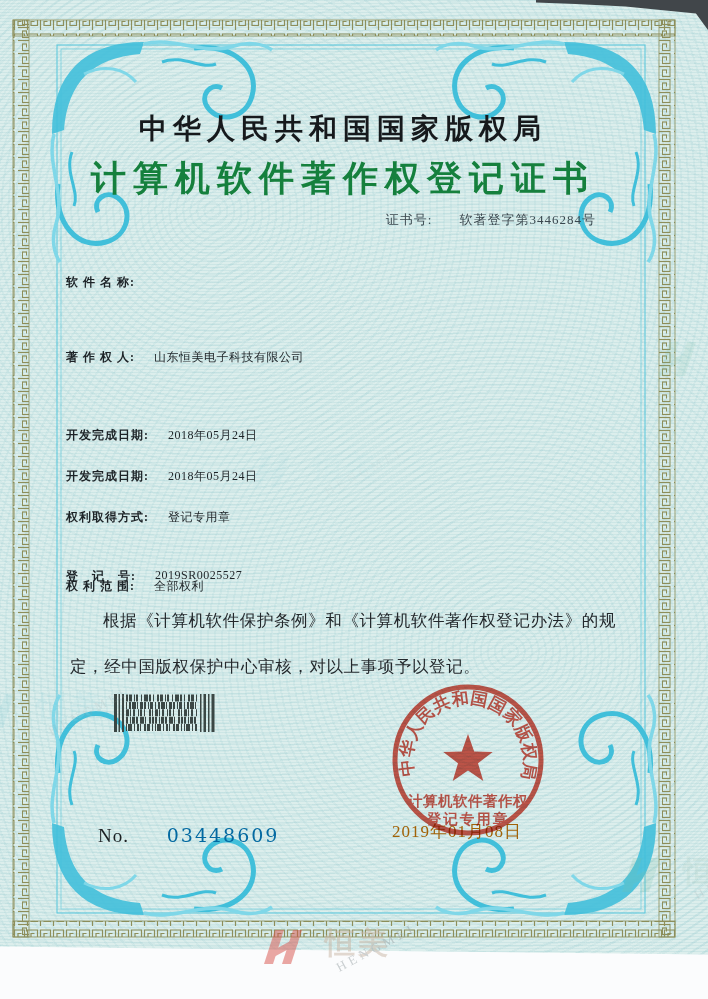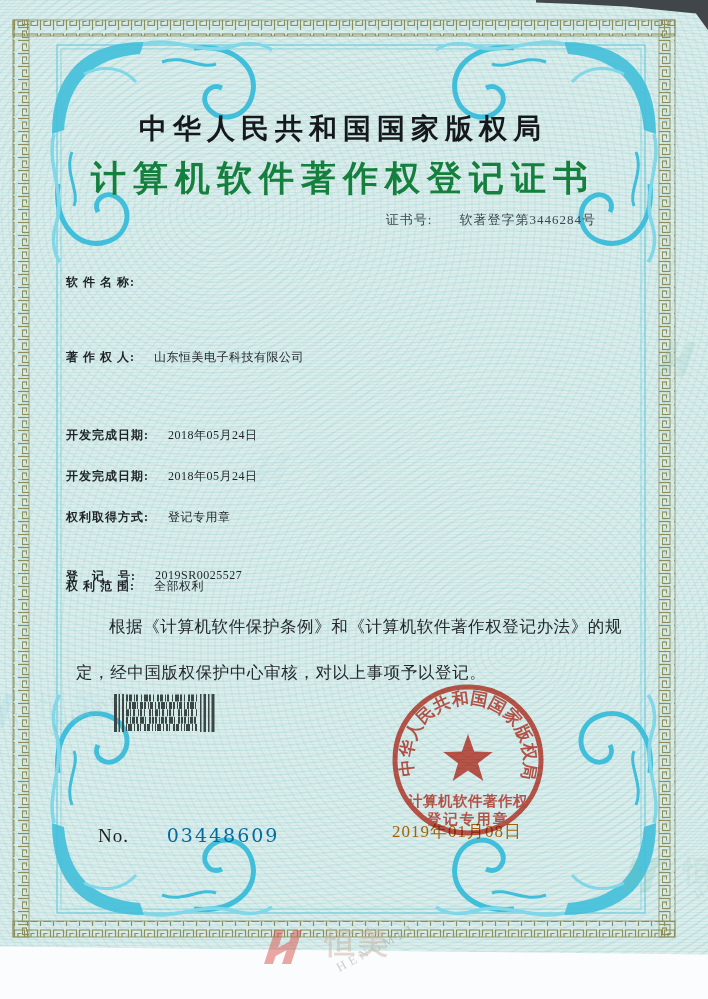--- a/index.html
+++ b/index.html
@@ -44,21 +44,21 @@
   .cert-no .num{margin-left:23px;}
   
   .field-row{position:absolute;left:66px;z-index:2;font-size:12px;color:#1d2327;white-space:nowrap;margin-top:31px;}
   .flabel{font-weight:600;letter-spacing:1px;margin-right:16px;}
   .fvalue{font-weight:500;letter-spacing:.5px;display:inline-block;vertical-align:top;}
   .fvalue .line{display:block;line-height:26px;}
   
   .statement{
     position:absolute;left:68px;top:596px;width:578px;z-index:2;
     font-size:16.5px;line-height:46px;color:#23282c;letter-spacing:.6px;
-    text-indent:2em;margin:8px;
+    text-indent:2em;margin:2px;
   }
   
   .barcode{position:absolute;left:114px;top:694px;z-index:2;}
   
   .serial{position:absolute;left:98px;top:824px;z-index:2;font-size:19px;color:#1c2023;}
   .serial .no-label{letter-spacing:1px;}
   .serial .no-num{color:#0369a1;letter-spacing:2px;margin-left:33px;font-family:"DejaVu Serif",serif;}
   .issue-date{position:absolute;left:392px;top:820px;z-index:2;font-size:17px;color:#a16207;letter-spacing:1px;}
   
   .seal{position:absolute;left:0;top:0;z-index:3;pointer-events:none;mix-blend-mode:multiply;opacity:.85;}

